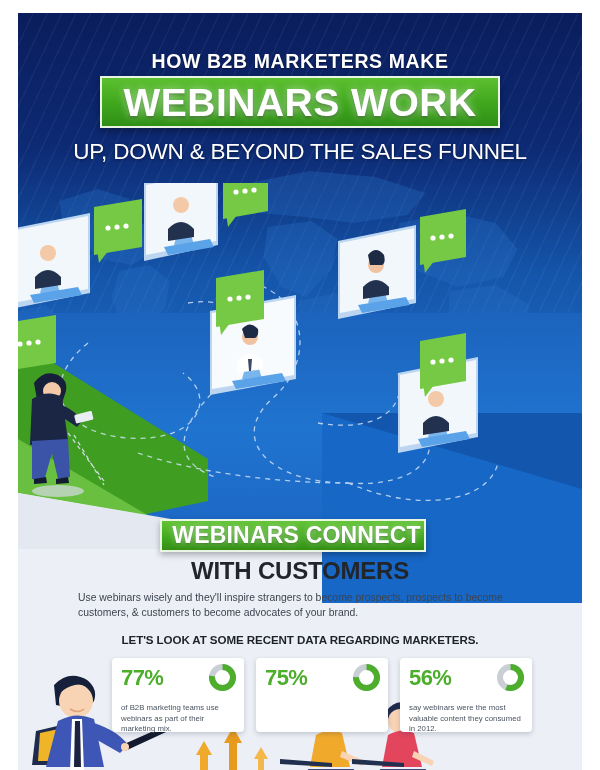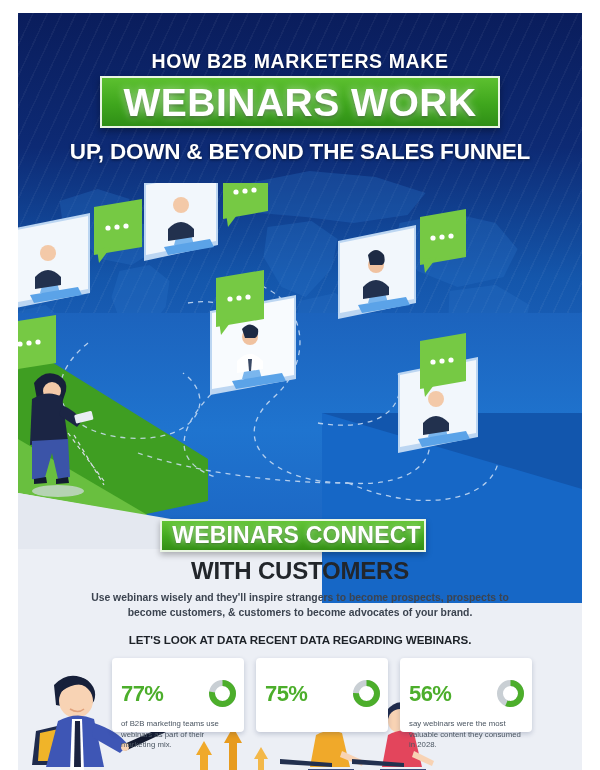--- a/index.html
+++ b/index.html
@@ -65,21 +65,21 @@
     display:flex; align-items:center; justify-content:center;
   }
   .greenbar span{
     color:#ffffff; font-size:39px; font-weight:bold;
     letter-spacing:.5px; line-height:1;
     text-shadow:0 0 9px rgba(255,255,255,.55), 0 2px 3px rgba(0,0,0,.35);
   }
   .subkicker{
     position:absolute; left:0; top:126px; width:100%;
     text-align:center; color:#ffffff;
-    font-size:22.5px; font-weight:bold; letter-spacing:-.2px;
+    font-size:22.5px; font-weight:normal; letter-spacing:-.2px;
     text-shadow:0 1px 3px rgba(0,0,0,.5);
   }
 
   
   .connectbar{
     position:absolute; left:142px; top:506px; width:266px; height:33px;
     background:linear-gradient(180deg,#62c434 0%,#42a81e 55%,#338f14 100%);
     border:2px solid #eaf6e3;
     box-shadow:0 3px 6px rgba(0,0,0,.28);
     display:flex; align-items:center; justify-content:center;
@@ -89,41 +89,41 @@
     text-shadow:0 0 7px rgba(255,255,255,.5), 0 1px 2px rgba(0,0,0,.3);
     margin-left:7px;
   }
   .withcustomers{
     position:absolute; left:0; top:544px; width:100%;
     text-align:center; color:#22262b;
     font-size:24px; font-weight:bold; letter-spacing:-.2px;
   }
   .bodytext{
     position:absolute; left:60px; top:578px; width:444px;
-    text-align:center; color:#3c4450;
-    font-size:10.4px; line-height:14.5px;font-weight:bold;
+    text-align:left; color:#3c4450;
+    font-size:10.4px; line-height:14.5px;
   }
   .lookline{
     position:absolute; left:0; top:620px; width:100%;
     text-align:center; color:#1d2228;
     font-size:11.6px; font-weight:bold; letter-spacing:-.1px;
   }
 
   
   .cards{
     position:absolute; left:94px; top:645px; width:420px; height:76px;
     display:flex; gap:12px;
   }
   .card{
     position:relative; width:132px; height:74px;
     background:#ffffff; border-radius:4px;
     box-shadow:0 2px 5px rgba(30,50,90,.22);
     padding:6px 8px 0 9px;
   }
-  .card .toprow{ display:flex; align-items:center; justify-content:space-between;margin-top:16px; }
+  .card .toprow{ display:flex; align-items:center; justify-content:space-between; }
   .pct{
     color:#4cae2b; font-size:22px; font-weight:bold; line-height:1;
     letter-spacing:-.6px;
   }
   .donut{ width:27px; height:27px; flex:0 0 27px; }
   .carddesc{
     margin-top:12px; color:#4a5561;
     font-size:7.8px; line-height:10.5px;
   }
 
@@ -308,21 +308,21 @@
           <path d="M56 252 l30 50"></path>
       </g>
     </g>
   </svg>
 
   <div class="connectbar">
     <span>WEBINARS CONNECT</span>
   </div>
   <div class="withcustomers">WITH CUSTOMERS</div>
   <div class="bodytext">Use webinars wisely and they'll inspire strangers to become prospects, prospects to become customers, &amp; customers to become advocates of your brand.</div>
-  <div class="lookline">LET'S LOOK AT DATA RECENT DATA REGARDING WEBINARS.</div>
+  <div class="lookline">LET'S LOOK AT SOME RECENT DATA REGARDING MARKETERS.</div>
 
   <svg class="fig" style="left:0;top:660px;width:564px;height:110px;" viewBox="0 0 564 110">
 
     <g>
       <polygon points="18,58 52,50 56,92 14,92" fill="#1f2b4c"></polygon>
       <polygon points="22,60 50,54 52,88 20,88" fill="#f0b429"></polygon>
     </g>
 
     <g>
       <path d="M36 12 q16 -16 34 -4 q10 8 6 20 l-8 10 -30 -6z" fill="#17203a"></path>
@@ -385,18 +385,18 @@
     </div>
 
     <div class="card">
       <div class="toprow">
         <div class="pct">56%</div>
         <svg class="donut" viewBox="0 0 36 36">
           <circle cx="18" cy="18" r="14" fill="none" stroke="#c9cfd4" stroke-width="8"></circle>
           <circle cx="18" cy="18" r="14" fill="none" stroke="#4cae2b" stroke-width="8" stroke-dasharray="49.3 106.5" transform="rotate(-90 18 18)"></circle>
         </svg>
       </div>
-      <div class="carddesc">say webinars were the most valuable content they consumed in 2028.</div>
+      <div class="carddesc">say webinars were the most valuable content they consumed in 2012.</div>
     </div>
 
   </div>
 
 </div>
 
 </body></html>

